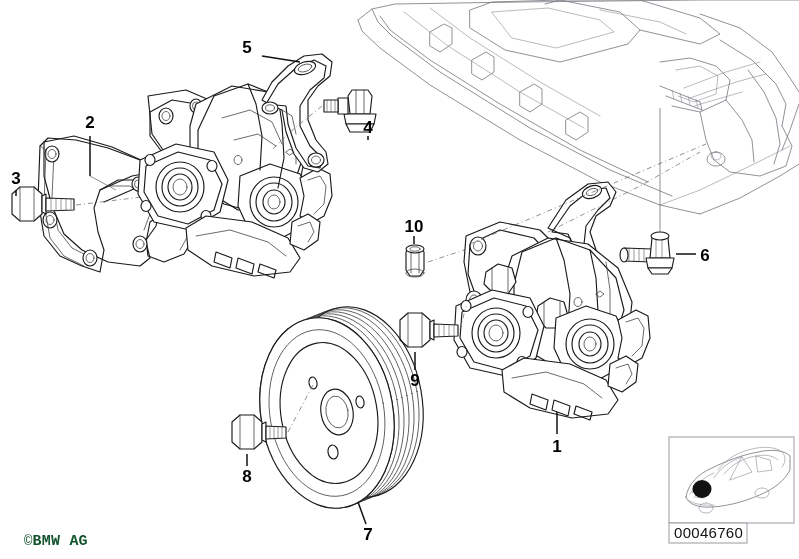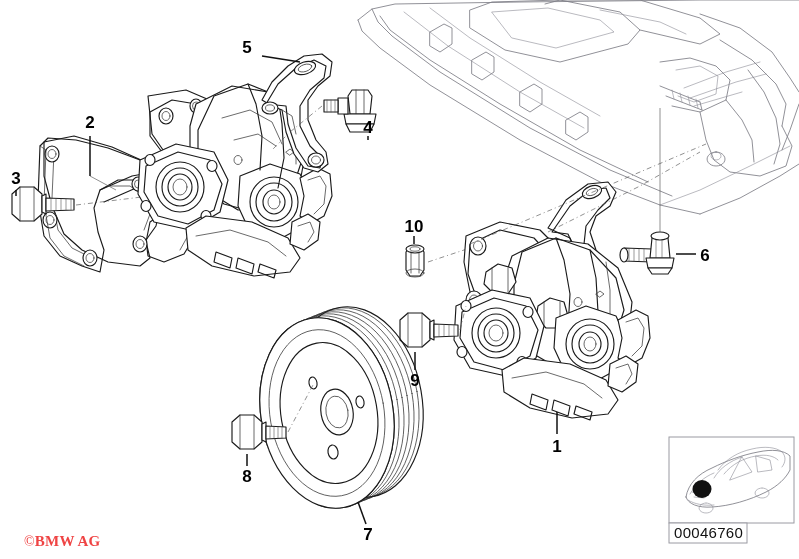--- a/index.html
+++ b/index.html
@@ -22,22 +22,22 @@
   .pointer-s{fill:none;stroke:#555;stroke-width:0.65;}
   .callout{
     font-family:"Liberation Sans","DejaVu Sans",sans-serif;
     font-size:17px;font-weight:bold;fill:#000;
   }
   .thumbbox{fill:#ffffff;stroke:#9a9aa2;stroke-width:1;}
   .numbox{fill:#ffffff;stroke:#9a9aa2;stroke-width:1;}
   .numtext{font-family:"Liberation Sans","DejaVu Sans",sans-serif;font-size:15px;fill:#111;letter-spacing:0.3px;}
   .copy{
     position:absolute;left:24px;top:533px;
-    font-family:Liberation Serif, serif;
-    font-size:15px;font-weight:bold;letter-spacing:0.2px;color:#ef4444;
+    font-family:Liberation Mono, monospace;
+    font-size:15px;font-weight:bold;letter-spacing:0.2px;color:#14532d;
     white-space:nowrap;
   }
   .copy .reg{font-weight:normal;font-size:14px;}
 </style>
 </head>
 <body>
 
 <div id="sheet">
 <svg width="799" height="559" viewBox="0 0 799 559" xmlns="http://www.w3.org/2000/svg">
 

